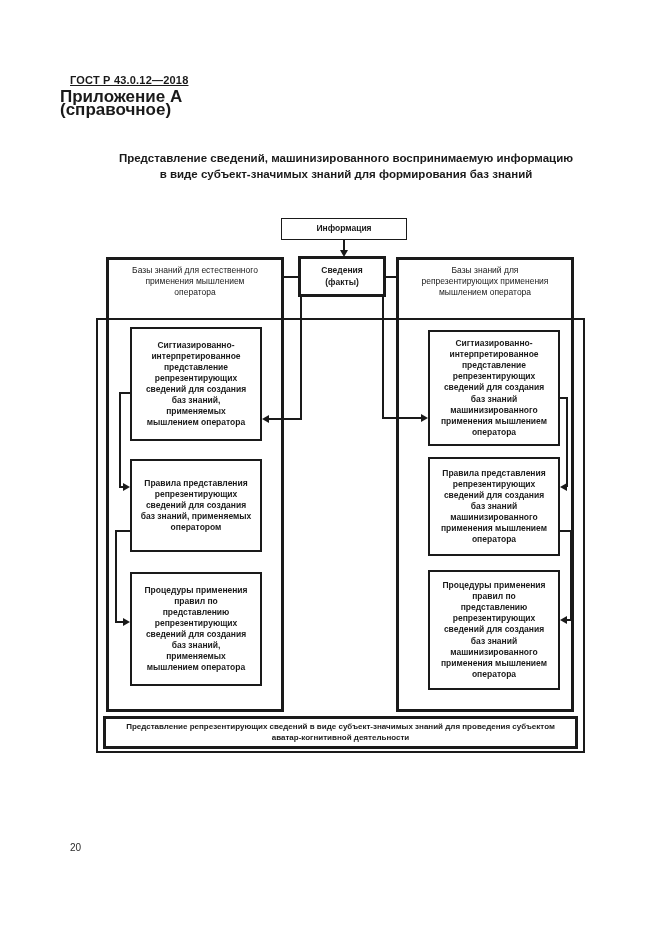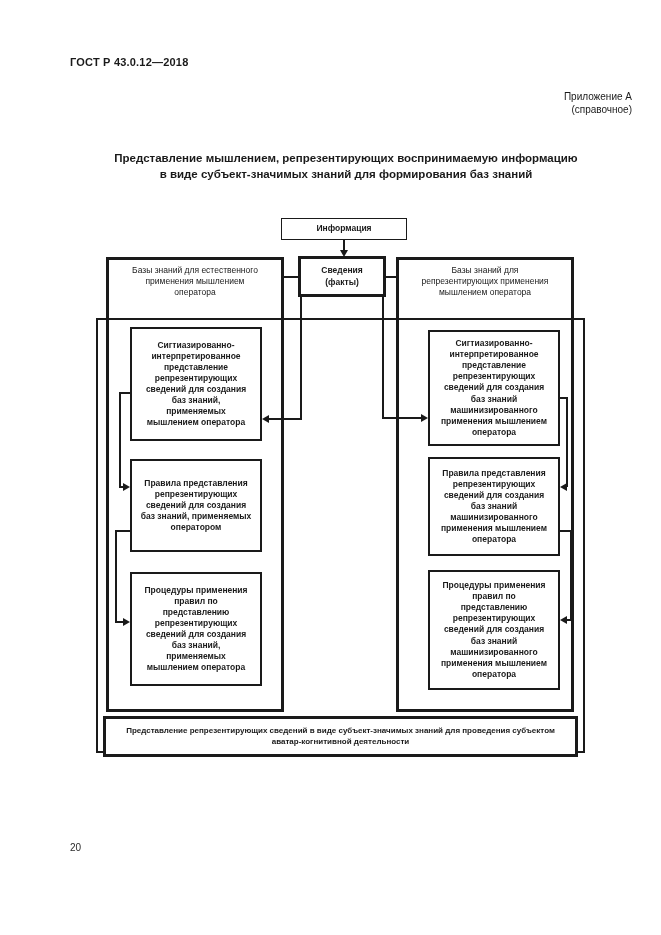--- a/index.html
+++ b/index.html
@@ -3,22 +3,22 @@
 <meta charset="utf-8">
 <style>
   html,body{margin:0;padding:0;background:#ffffff;}
   .page{
     position:relative;width:661px;height:935px;background:#ffffff;
     font-family:"Liberation Sans","DejaVu Sans",sans-serif;color:#1a1a1a;
     overflow:hidden;
   }
   .abs{position:absolute;}
   .pre{white-space:pre-line;}
-  .std-ref{left:70px;top:56px;font-size:11px;font-weight:bold;letter-spacing:.2px;}
-  .annex{left:60px;top:90px;width:572px;text-align:right;font-size:10px;font-weight:normal;line-height:13px;}
+  .std-ref{left:70px;top:74px;font-size:11px;font-weight:bold;letter-spacing:.2px;text-decoration:underline;}
+  .annex{left:60px;top:90px;width:572px;text-align:left;font-size:17px;font-weight:bold;line-height:13px;}
   .doc-title{left:60px;top:150px;width:572px;text-align:center;font-size:11.5px;font-weight:bold;line-height:16px;}
   .caption{left:60px;top:772px;width:572px;text-align:center;font-size:9.5px;line-height:13px;color:#2b2b2b;}
   .page-num{left:70px;top:842px;font-size:10px;color:#2b2b2b;}
 
   
   .dbox{
     position:absolute;background:#ffffff;border:2px solid #1a1a1a;box-sizing:border-box;
     display:flex;align-items:center;justify-content:center;text-align:center;
     font-size:8.5px;font-weight:bold;line-height:1.3;white-space:pre-line;
     z-index:3;padding:2px;
@@ -35,33 +35,33 @@
   #facts-box  {left:298px;top:256px;width:88px; height:41px;border-width:3px;}
   #left-frame {left:106px;top:257px;width:178px;height:455px;}
   #right-frame{left:396px;top:257px;width:178px;height:455px;}
   #outer-frame{left:96px; top:318px;width:489px;height:435px;}
   #l1{left:130px;top:327px;width:132px;height:114px;}
   #l2{left:130px;top:459px;width:132px;height:93px;}
   #l3{left:130px;top:572px;width:132px;height:114px;}
   #r1{left:428px;top:330px;width:132px;height:116px;}
   #r2{left:428px;top:457px;width:132px;height:99px;}
   #r3{left:428px;top:570px;width:132px;height:120px;}
-  #bottom-box{left:103px;top:716px;width:475px;height:41px;border-width:3px;font-size:8px;}
+  #bottom-box{left:103px;top:716px;width:475px;height:33px;border-width:3px;font-size:8px;}
 </style>
 </head>
 <body>
 
 <div class="page">
 
   <div class="abs std-ref">ГОСТ Р 43.0.12—2018</div>
 
   <div class="abs annex pre">Приложение А
 (справочное)</div>
 
-  <div class="abs doc-title pre">Представление мышлением, репрезентирующих воспринимаемую информацию
+  <div class="abs doc-title pre">Представление сведений, машинизированного воспринимаемую информацию
 в виде субъект-значимых знаний для формирования баз знаний</div>
 
   <div class="abs" style="left:0;top:0;width:661px;height:935px;">
 
     <div class="frame" id="left-frame">
       <div class="frame-title">Базы знаний для естественного
 применения мышлением
 оператора</div>
     </div>
     <div class="frame" id="right-frame">

